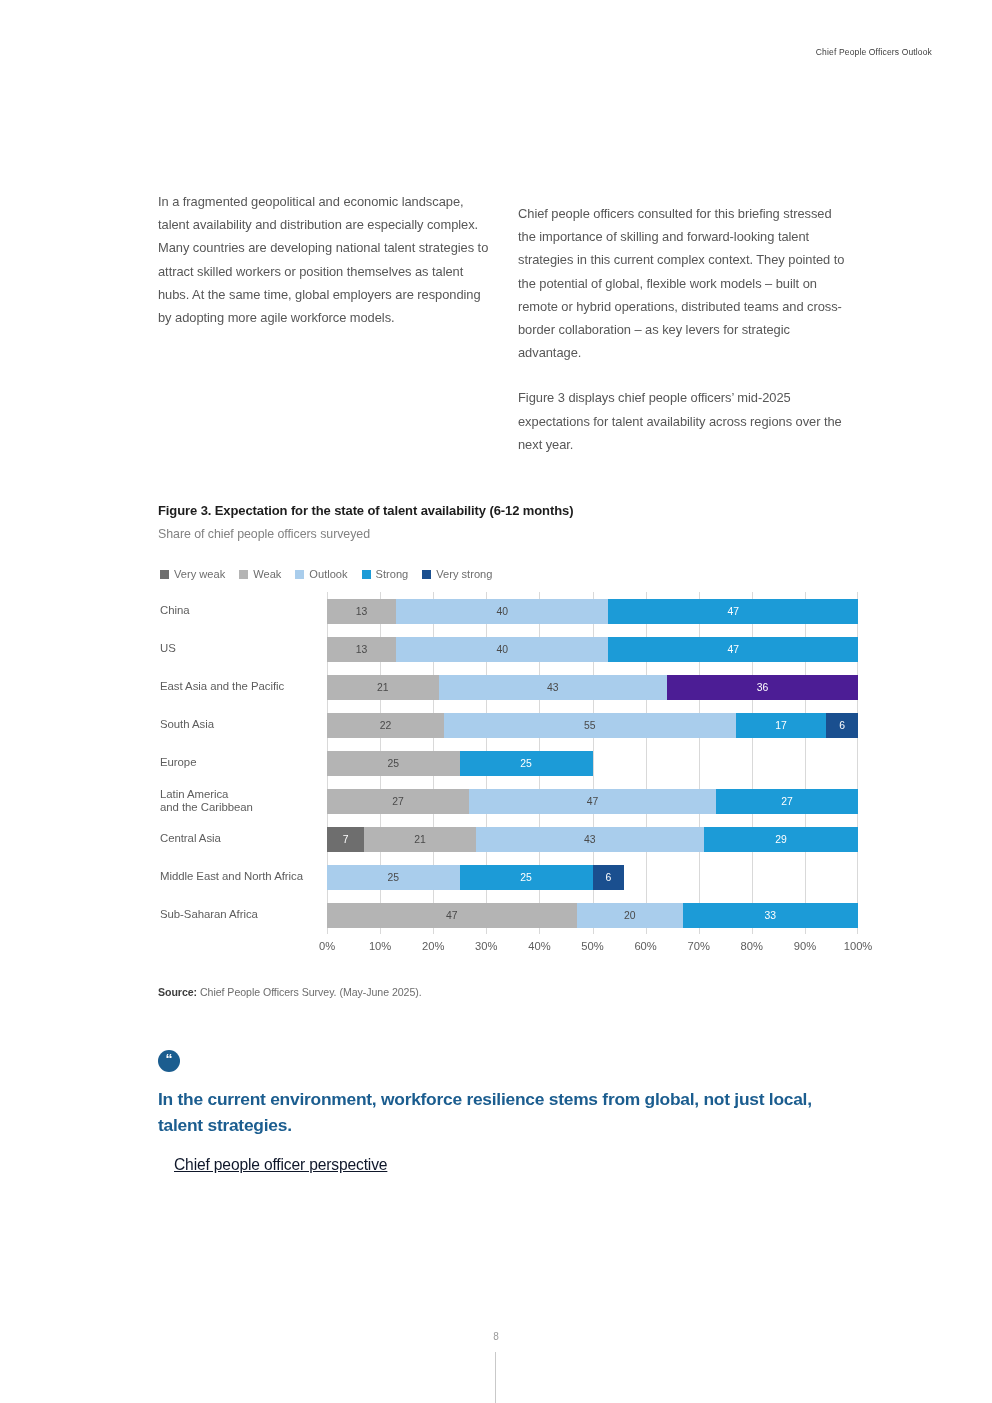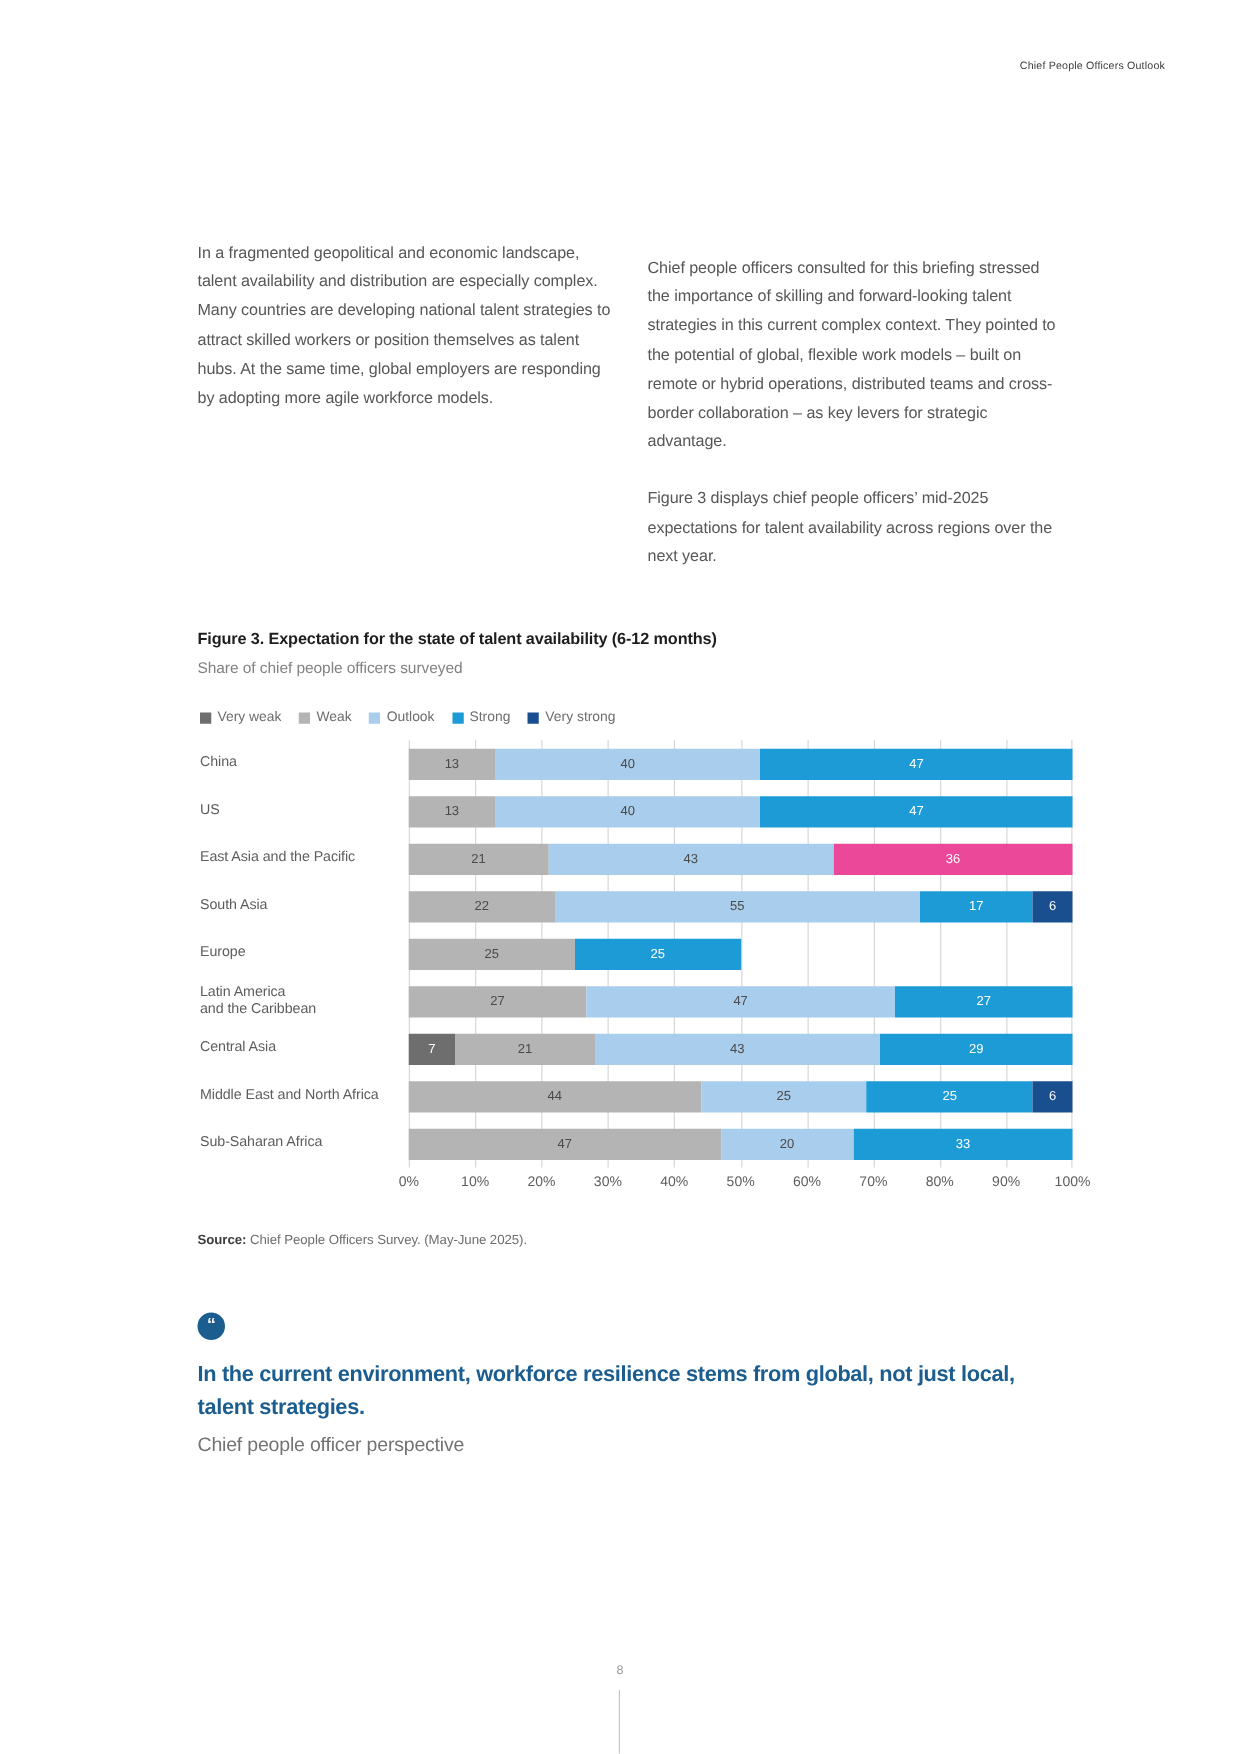--- a/index.html
+++ b/index.html
@@ -199,23 +199,24 @@
     font-size: 17.4px;
     line-height: 26px;
     font-weight: 700;
     color: #1b5d8f;
     letter-spacing: -0.25px;
     margin: 0 0 8px 0;
   }
   .quote-attr {
     font-size: 15.6px;
     line-height: 22px;
-    color: #737373;
+    color: #0f172a;
     letter-spacing: -0.15px;
-    margin: 0;
+    margin: 16px;
+    text-decoration: underline;
   }
 
   
   .page-number {
     position: absolute;
     left: 0; right: 0;
     top: 1331px;
     text-align: center;
     font-size: 10px;
     color: #9a9a9a;
@@ -324,21 +325,21 @@
             <div class="row-label">
               <span>East Asia and the Pacific</span>
             </div>
             <div class="row-bars">
               <div class="seg" style="width: 21%; background: rgb(180, 180, 180); color: rgb(74, 74, 74);">
                 <span>21</span>
               </div>
               <div class="seg" style="width: 43%; background: rgb(169, 205, 236); color: rgb(74, 74, 74);">
                 <span>43</span>
               </div>
-              <div class="seg" style="width: 36%; background: #ec4899; color: rgb(255, 255, 255);">
+              <div class="seg" style="width: 36%; background: #4c1d95; color: rgb(255, 255, 255);">
                 <span>36</span>
               </div>
             </div>
           </div>
           <div class="chart-row">
             <div class="row-label">
               <span>South Asia</span>
             </div>
             <div class="row-bars">
               <div class="seg" style="width: 22%; background: rgb(180, 180, 180); color: rgb(74, 74, 74);">
@@ -402,23 +403,20 @@
               <div class="seg" style="width: 29%; background: rgb(28, 155, 215); color: rgb(255, 255, 255);">
                 <span>29</span>
               </div>
             </div>
           </div>
           <div class="chart-row">
             <div class="row-label">
               <span>Middle East and North Africa</span>
             </div>
             <div class="row-bars">
-              <div class="seg" style="width: 44%; background: rgb(180, 180, 180); color: rgb(74, 74, 74);">
-                <span>44</span>
-              </div>
               <div class="seg" style="width: 25%; background: rgb(169, 205, 236); color: rgb(74, 74, 74);">
                 <span>25</span>
               </div>
               <div class="seg" style="width: 25%; background: rgb(28, 155, 215); color: rgb(255, 255, 255);">
                 <span>25</span>
               </div>
               <div class="seg" style="width: 6%; background: rgb(26, 79, 143); color: rgb(255, 255, 255);">
                 <span>6</span>
               </div>
             </div>

